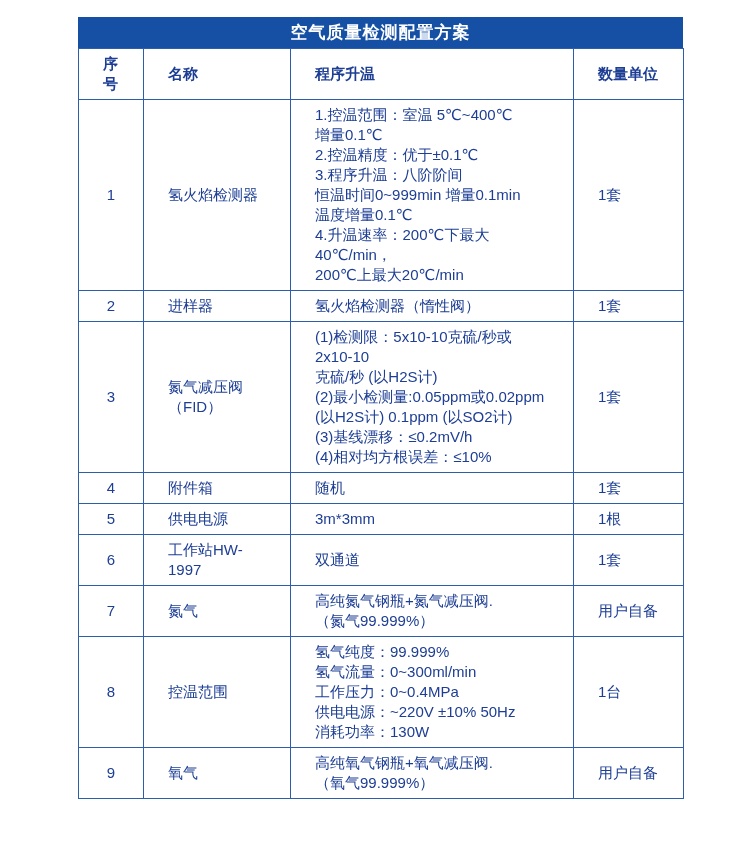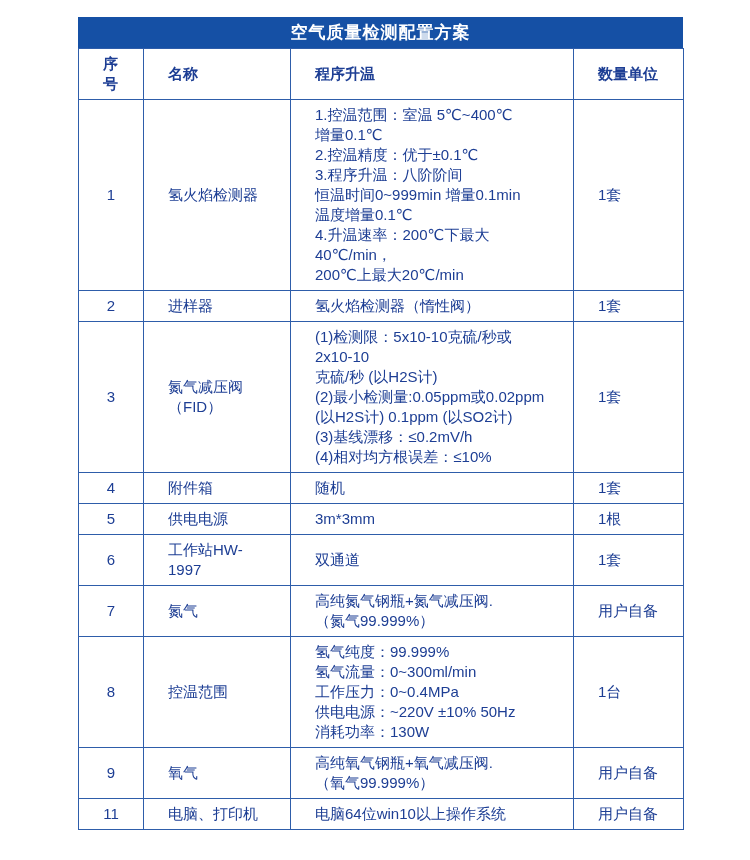--- a/index.html
+++ b/index.html
@@ -108,21 +108,15 @@
 消耗功率：130W</td>
         <td class="c-qty">1台</td>
       </tr>
       <tr>
         <td class="c-no">9</td>
         <td class="c-name">氧气</td>
         <td class="c-spec">高纯氧气钢瓶+氧气减压阀.
 （氧气99.999%）</td>
         <td class="c-qty">用户自备</td>
       </tr>
-      <tr>
-        <td class="c-no">11</td>
-        <td class="c-name">电脑、打印机</td>
-        <td class="c-spec">电脑64位win10以上操作系统</td>
-        <td class="c-qty">用户自备</td>
-      </tr>
     </tbody>
   </table>
 </div>
 
 </body></html>

